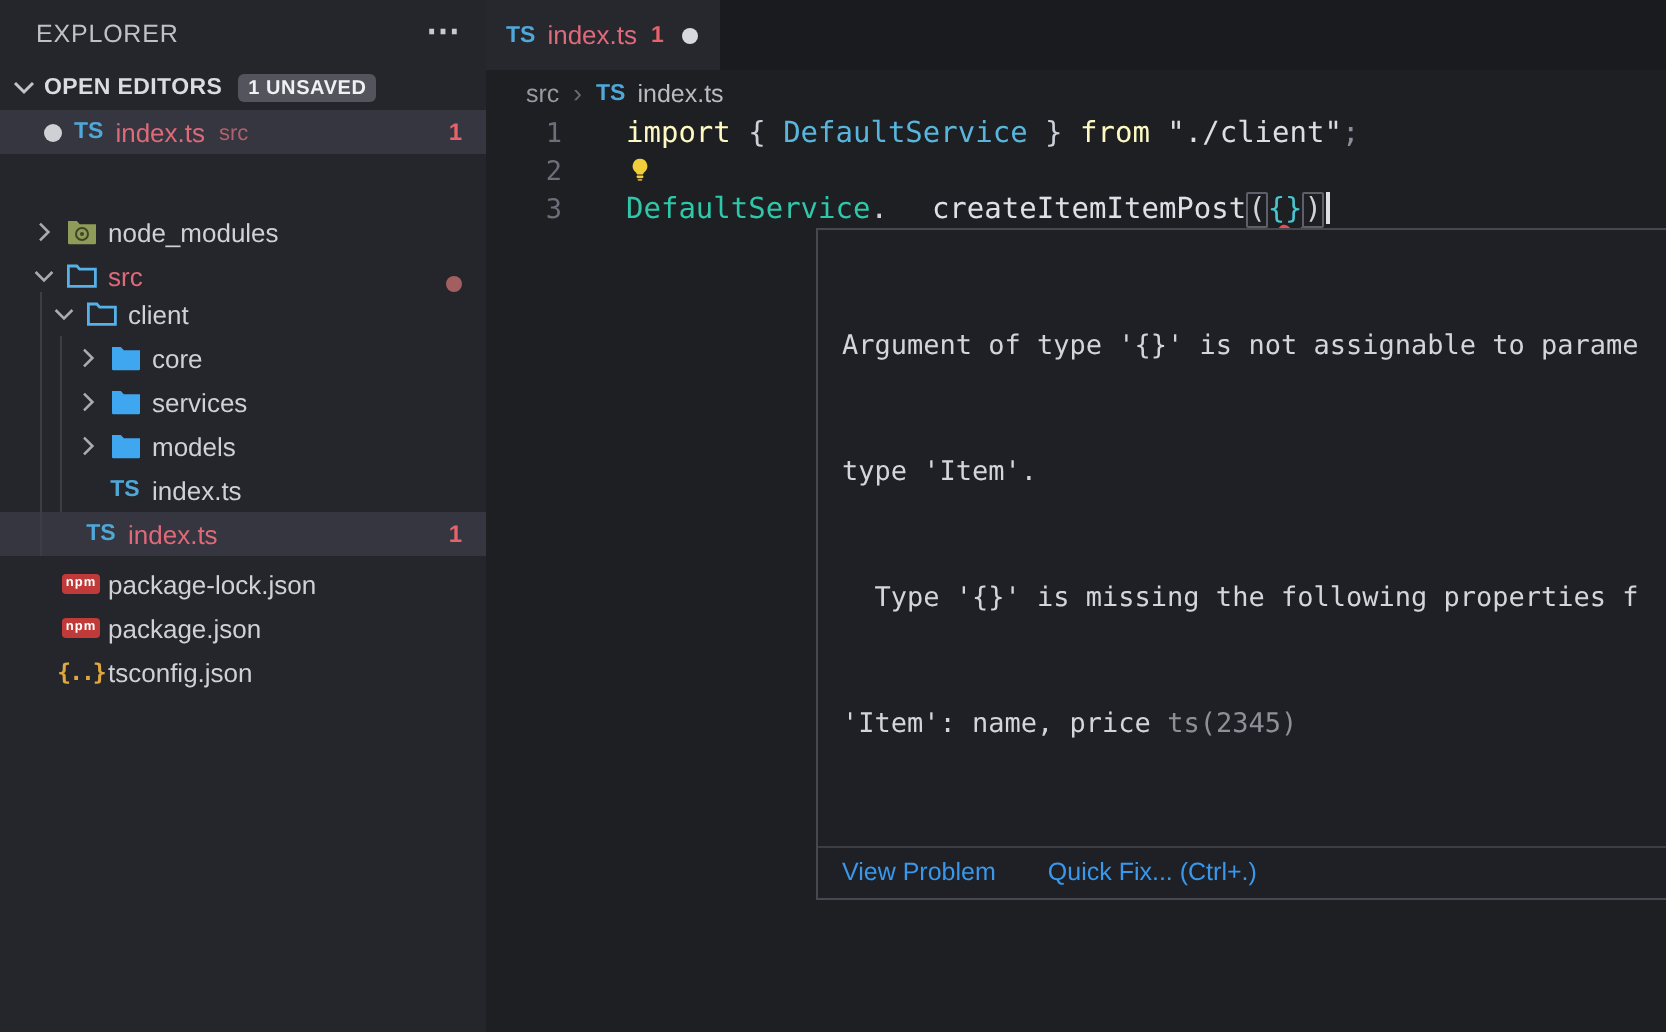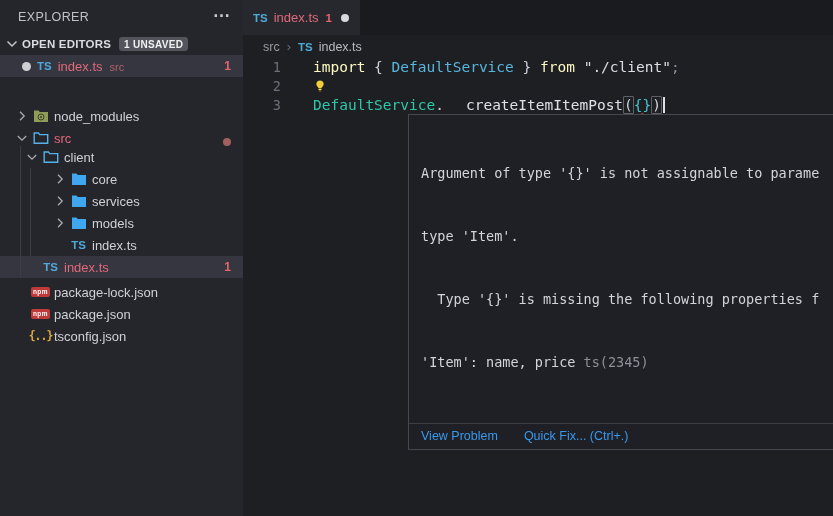--- a/index.html
+++ b/index.html
@@ -22,21 +22,21 @@
   .dot-unsaved { width:9px; height:9px; border-radius:50%; background:#cfd0d4; margin-right:6px; }
   .ts-ic { font-size:11.5px; font-weight:bold; color:#4fa8d8; margin-right:6px; font-family:"Liberation Sans", sans-serif; }
   .oe-name { font-size:13px; color:#e0697a; }
   .oe-dir { font-size:11px; color:#b2616c; margin-left:7px; padding-top:2px; }
   .row-badge { margin-left:auto; margin-right:12px; color:#e5646c; font-size:12px; font-weight:bold; }
   .dot-modified { margin-left:auto; margin-right:12px; width:8px; height:8px; border-radius:50%; background:#a35f60; }
   .tree { position:absolute; left:0; top:102px; width:243px; }
   .trow { display:flex; align-items:center; height:22px; font-size:13px; color:#cfd1d7; cursor:pointer; }
   .trow.sel { background:#35363f; }
   .trow.err .tlabel { color:#e0697a; }
-  .p1 { padding-left:14px;align-items:flex-end; } .p2 { padding-left:24px; } .p3 { padding-left:52px;align-items:center; }
+  .p1 { padding-left:14px;align-items:flex-end; } .p2 { padding-left:24px; } .p3 { padding-left:36px;align-items:center; }
   .chev { width:16px; height:16px; flex:0 0 16px; display:flex; align-items:center; justify-content:center; margin-right:2px; }
   .ficon { width:17px; height:16px; flex:0 0 17px; display:flex; align-items:center; justify-content:center; margin-right:5px; }
   .tlabel { white-space:nowrap; }
   .npm-ic { background:#bf3a38; color:#fff; font-size:6.5px; font-weight:bold; letter-spacing:.5px; border-radius:2px; padding:2px 2px 1px; line-height:1; font-family:"Liberation Sans", sans-serif; }
   .brace-ic { color:#dfa73f; font-size:11.5px; font-weight:bold; letter-spacing:-1px; font-family:"DejaVu Sans Mono", monospace; }
   .guide { position:absolute; width:1px; background:#3c3d45; }
   
   .tabbar { position:absolute; left:243px; top:0; width:590px; height:35px; background:#1a1b1f; }
   .tab { position:absolute; left:0; top:0; width:117px; height:35px; background:#27282e; display:flex; align-items:center; padding:0 10px; cursor:pointer; }
   .tab-name { font-size:13px; color:#e0697a; margin-right:7px; }

